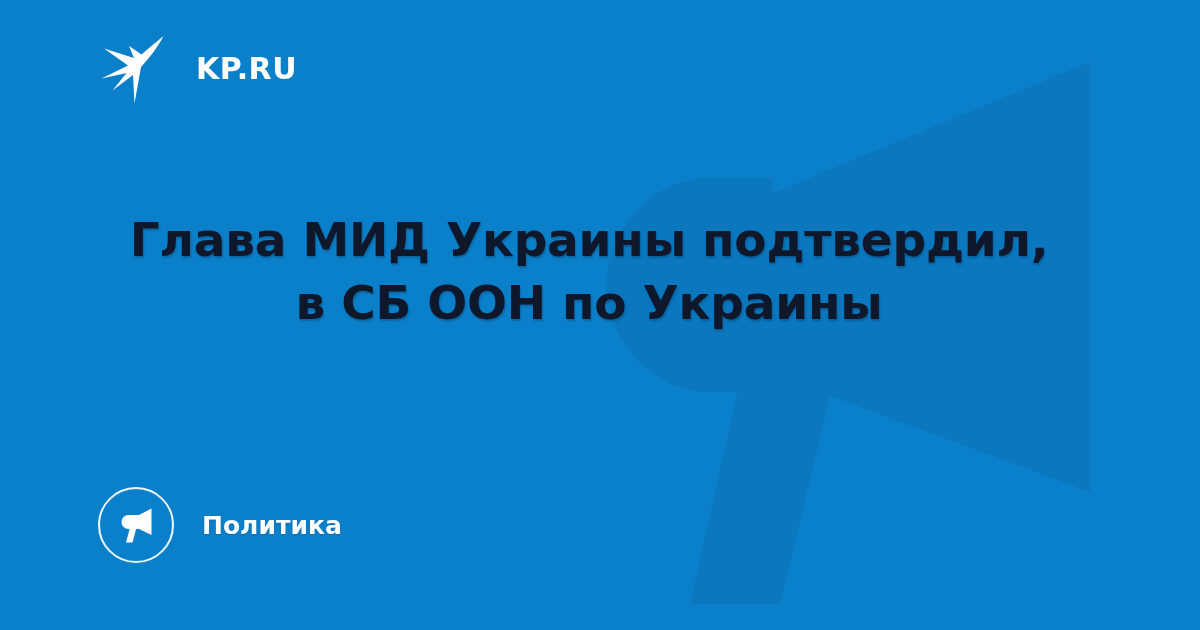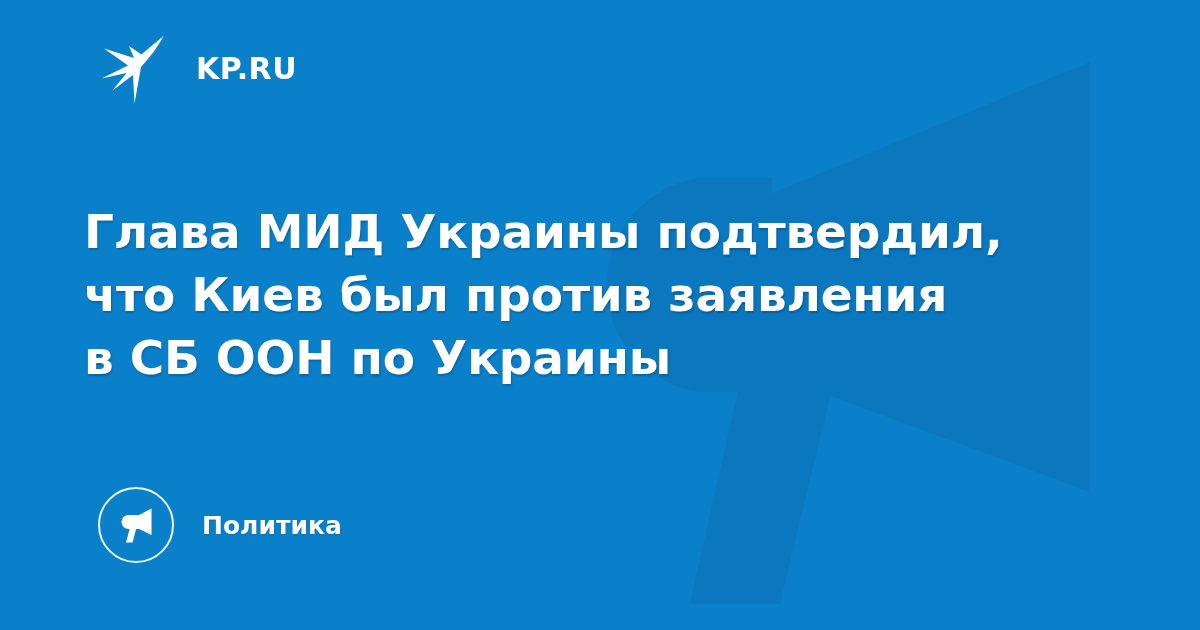--- a/index.html
+++ b/index.html
@@ -52,29 +52,30 @@
     font-weight:700;
     letter-spacing:0.5px;
     line-height:1;
     white-space:nowrap;
   }
 
   
   .headline {
     position:absolute;
     left:84px;
-    top:200px;
+    top:208px;
     width:1010px;
     z-index:4;
-    color:#ffffff;
+    color:#0f172a;
     font-size:47px;
     font-weight:700;
     line-height:63px;
     letter-spacing:-0.2px;
     text-shadow:1px 2px 2px rgba(0,40,70,0.30);
+    text-align:center;
   }
   .headline .line { display:block; white-space:nowrap; }
 
   
   .rubric {
     position:absolute;
     left:98px;
     top:487px;
     display:flex;
     align-items:center;
@@ -125,21 +126,20 @@
         L1.5 44.5 L26.5 39.0
         L12.5 56.5 L33.0 41.0
         L34.5 69.5 L41.0 33.0
         C48.5 25.0 58.0 13.0 63.5 2.0 Z"></path>
     </svg>
     <span class="brand">KP.RU</span>
   </div>
 
   <div class="headline">
     <span class="line">Глава МИД Украины подтвердил,</span>
-    <span class="line">что Киев был против заявления</span>
     <span class="line">в СБ ООН по Украины</span>
   </div>
 
   <div class="rubric">
     <span class="rubric-badge">
       <svg class="megaphone-icon" viewBox="0 0 42 42" aria-hidden="true">
 
         <path fill="#ffffff" d="M36.5 4.5 L36.5 31.0 L22.0 24.0 L22.0 12.0 Z"></path>
 
         <path fill="#ffffff" d="M13.5 11.0 L23.5 11.0 L23.5 25.0 L13.5 25.0

